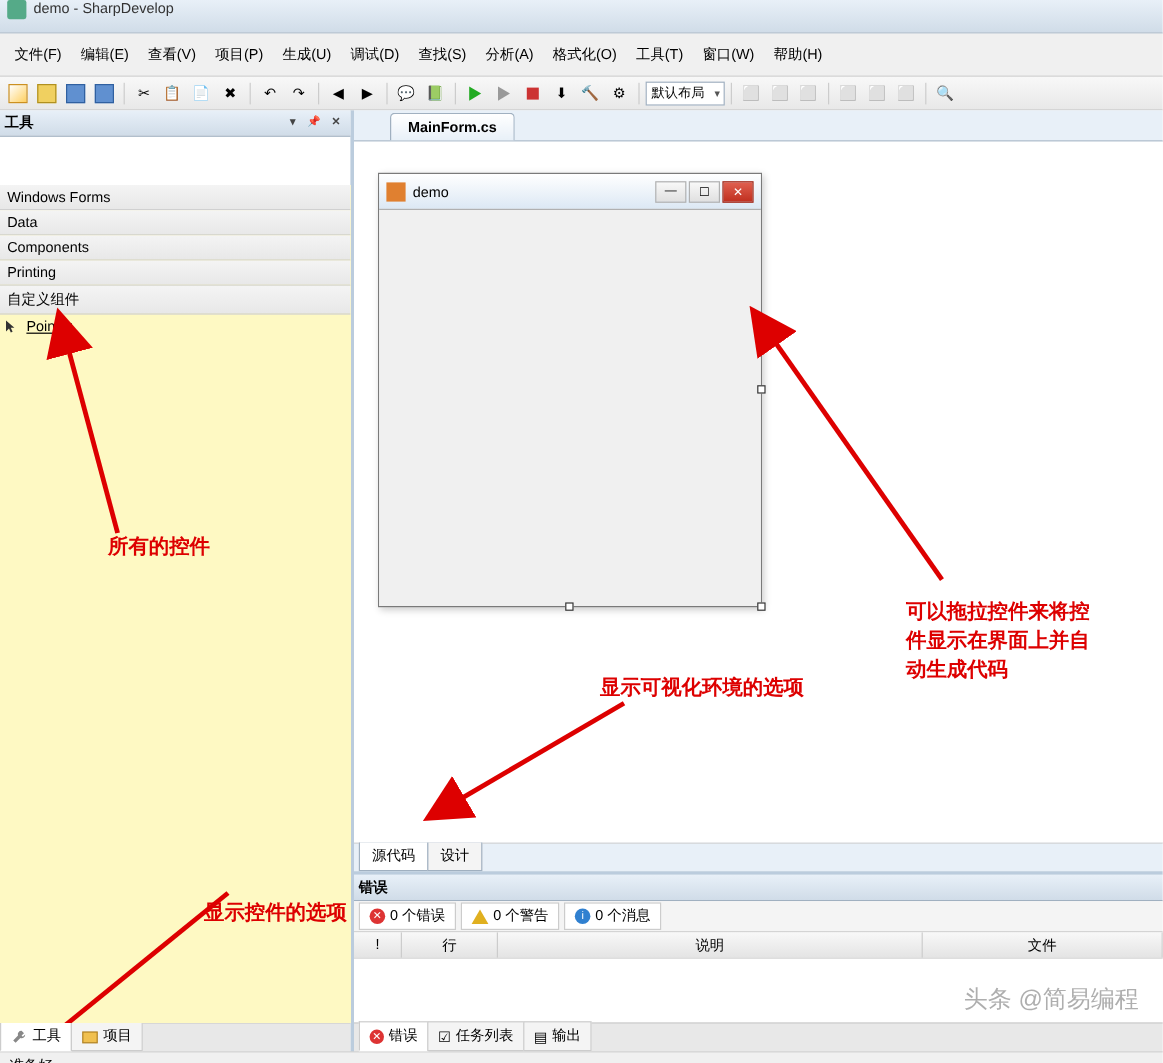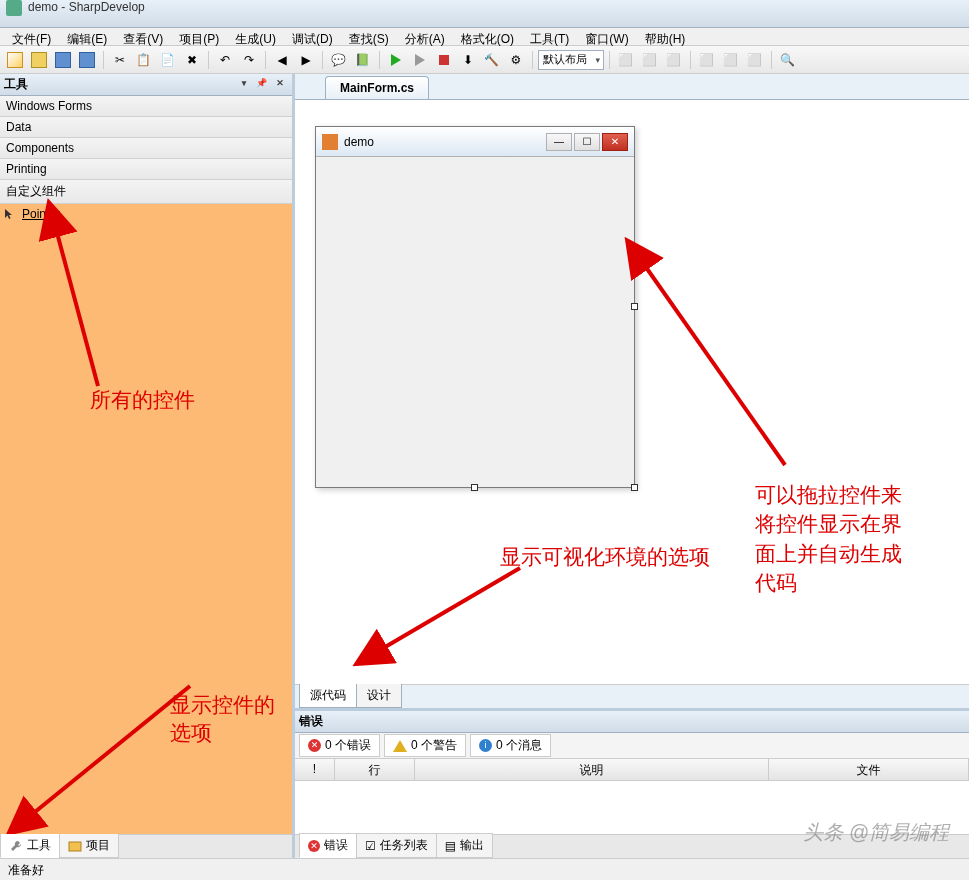--- a/index.html
+++ b/index.html
@@ -2,38 +2,38 @@
 <html><head>
 <meta charset="utf-8">
 <style>
 * { margin: 0; padding: 0; box-sizing: border-box; font-family: "Microsoft YaHei", Tahoma, sans-serif; font-size: 12px; }
 body { width: 969px; height: 886px; background: #fff; overflow: hidden; }
 
 .titlebar { height: 28px; background: linear-gradient(#e8f0f8, #d0dce8); display: flex; align-items: flex-start; padding: 0 6px; border-bottom: 1px solid #a0b0c0; }
 .titlebar .app-icon { width: 16px; height: 16px; background: #5a8; border-radius: 2px; margin-right: 6px; display: inline-block; }
 .titlebar .title { color: #333; }
 
-.menubar { height: 18px; background: #f0f0f0; display: flex; padding: 0 4px; border-bottom: 1px solid #ccc; }
+.menubar { height: 36px; background: #f0f0f0; display: flex; align-items: center; padding: 0 4px; border-bottom: 1px solid #ccc; }
 .menubar .menu-item { padding: 3px 8px; cursor: default; }
 
 .toolbar { height: 28px; background: linear-gradient(#f8f8f8, #e8e8e8); display: flex; align-items: center; padding: 0 4px; border-bottom: 1px solid #ccc; gap: 2px; }
 .tb-btn { width: 22px; height: 22px; display: flex; align-items: center; justify-content: center; cursor: default; border: 1px solid transparent; }
 .tb-sep { width: 1px; height: 18px; background: #ccc; margin: 0 3px; }
 .tb-combo { height: 20px; border: 1px solid #a0b0c0; background: #fff; padding: 0 16px 0 4px; font-size: 11px; position: relative; display: flex; align-items: center; }
 .tb-combo::after { content: "▾"; position: absolute; right: 3px; font-size: 9px; color: #555; }
 
 .splitter-main { display: flex; height: 784px; }
 .left-panel { width: 295px; display: flex; flex-direction: column; border-right: 3px solid #bcd; }
 .right-panel { flex: 1; display: flex; flex-direction: column; }
 
 .panel-header { height: 22px; background: linear-gradient(#e8f0f8, #d0dce8); display: flex; align-items: center; padding: 0 4px; border-bottom: 1px solid #a0b0c0; font-weight: bold; }
 .panel-header .spacer { flex: 1; }
 .panel-header .hdr-btn { width: 16px; height: 14px; margin-left: 2px; font-size: 9px; text-align: center; color: #444; cursor: default; }
 
-.toolbox-body { flex: 1; background: #fdba74; overflow: auto; position: relative; }
+.toolbox-body { flex: 1; background: #fef9c3; overflow: auto; position: relative; margin-top: 40px; }
 .toolbox-cat { padding: 3px 6px; background: linear-gradient(#f4f4f4,#e8e8e8); border-bottom: 1px solid #d0d0d0; cursor: default; }
 .toolbox-item { padding: 3px 6px 3px 22px; position: relative; cursor: default; text-decoration: underline; }
 .toolbox-item .ptr-icon { position: absolute; left: 4px; top: 4px; width: 12px; height: 12px; }
 
 .left-bottom-tabs { height: 24px; background: #e8e8e8; display: flex; align-items: flex-end; border-top: 1px solid #ccc; }
 .lb-tab { padding: 3px 8px; border: 1px solid #ccc; background: #f4f4f4; margin-right: -1px; display: flex; align-items: center; gap: 4px; cursor: default; }
 .lb-tab.active { background: #fff; border-bottom-color: #fff; }
 .lb-tab .tab-icon { width: 14px; height: 14px; }
 
 .doc-tabs { height: 26px; background: #e8f0f8; display: flex; align-items: flex-end; padding-left: 30px; border-bottom: 1px solid #a0b0c0; }
@@ -58,25 +58,25 @@
 .err-filters { height: 26px; background: #f4f4f4; display: flex; align-items: center; padding: 0 4px; gap: 4px; border-bottom: 1px solid #ccc; }
 .err-filter { padding: 2px 8px; border: 1px solid #ccc; background: #fff; display: flex; align-items: center; gap: 4px; cursor: default; }
 .err-grid-header { height: 22px; background: linear-gradient(#f8f8f8,#e4e4e4); display: flex; border-bottom: 1px solid #ccc; }
 .err-col { border-right: 1px solid #ccc; padding: 3px 6px; text-align: center; }
 .err-col.c1 { width: 40px; } .err-col.c2 { width: 80px; } .err-col.c3 { flex: 1; } .err-col.c4 { width: 200px; }
 .err-grid-body { flex: 1; background: #fff; }
 
 .bottom-tabs { height: 24px; background: #e8e8e8; display: flex; align-items: flex-end; padding-left: 4px; border-top: 1px solid #ccc; }
 .statusbar { height: 22px; background: #f0f0f0; border-top: 1px solid #ccc; padding: 3px 8px; }
 
-.anno { position: absolute; color: #d00; font-size: 21px; font-weight: normal; pointer-events: none; z-index: 50; }
+.anno { position: absolute; color: #d00; font-size: 17px; font-weight: bold; pointer-events: none; z-index: 50; }
 .arrow { position: absolute; pointer-events: none; z-index: 49; }
 .arrow svg { overflow: visible; }
 
-.watermark { position: absolute; right: 20px; bottom: 40px; color: rgba(120,120,120,.6); font-size: 20px; font-style: italic; pointer-events: none; z-index: 60; }
+.watermark { position: absolute; right: 20px; bottom: 40px; color: rgba(120,120,120,.6); font-size: 20px; pointer-events: none; z-index: 60; }
 
 .ic { display: inline-block; width: 16px; height: 16px; }
 .ic-new { background: linear-gradient(135deg,#fff,#ffd060); border: 1px solid #cc9020; }
 .ic-open { background: #f0d060; border: 1px solid #b09020; }
 .ic-save { background: #6090d0; border: 1px solid #3060a0; }
 .ic-play { width: 0; height: 0; border-left: 10px solid #2a2; border-top: 6px solid transparent; border-bottom: 6px solid transparent; }
 .ic-err { width: 13px; height: 13px; background: #d33; border-radius: 50%; color: #fff; font-size: 9px; text-align: center; line-height: 13px; }
 .ic-warn { width: 0; height: 0; border-left: 7px solid transparent; border-right: 7px solid transparent; border-bottom: 12px solid #e0b020; }
 .ic-info { width: 13px; height: 13px; background: #3080d0; border-radius: 50%; color: #fff; font-size: 9px; text-align: center; line-height: 13px; }
 </style>

